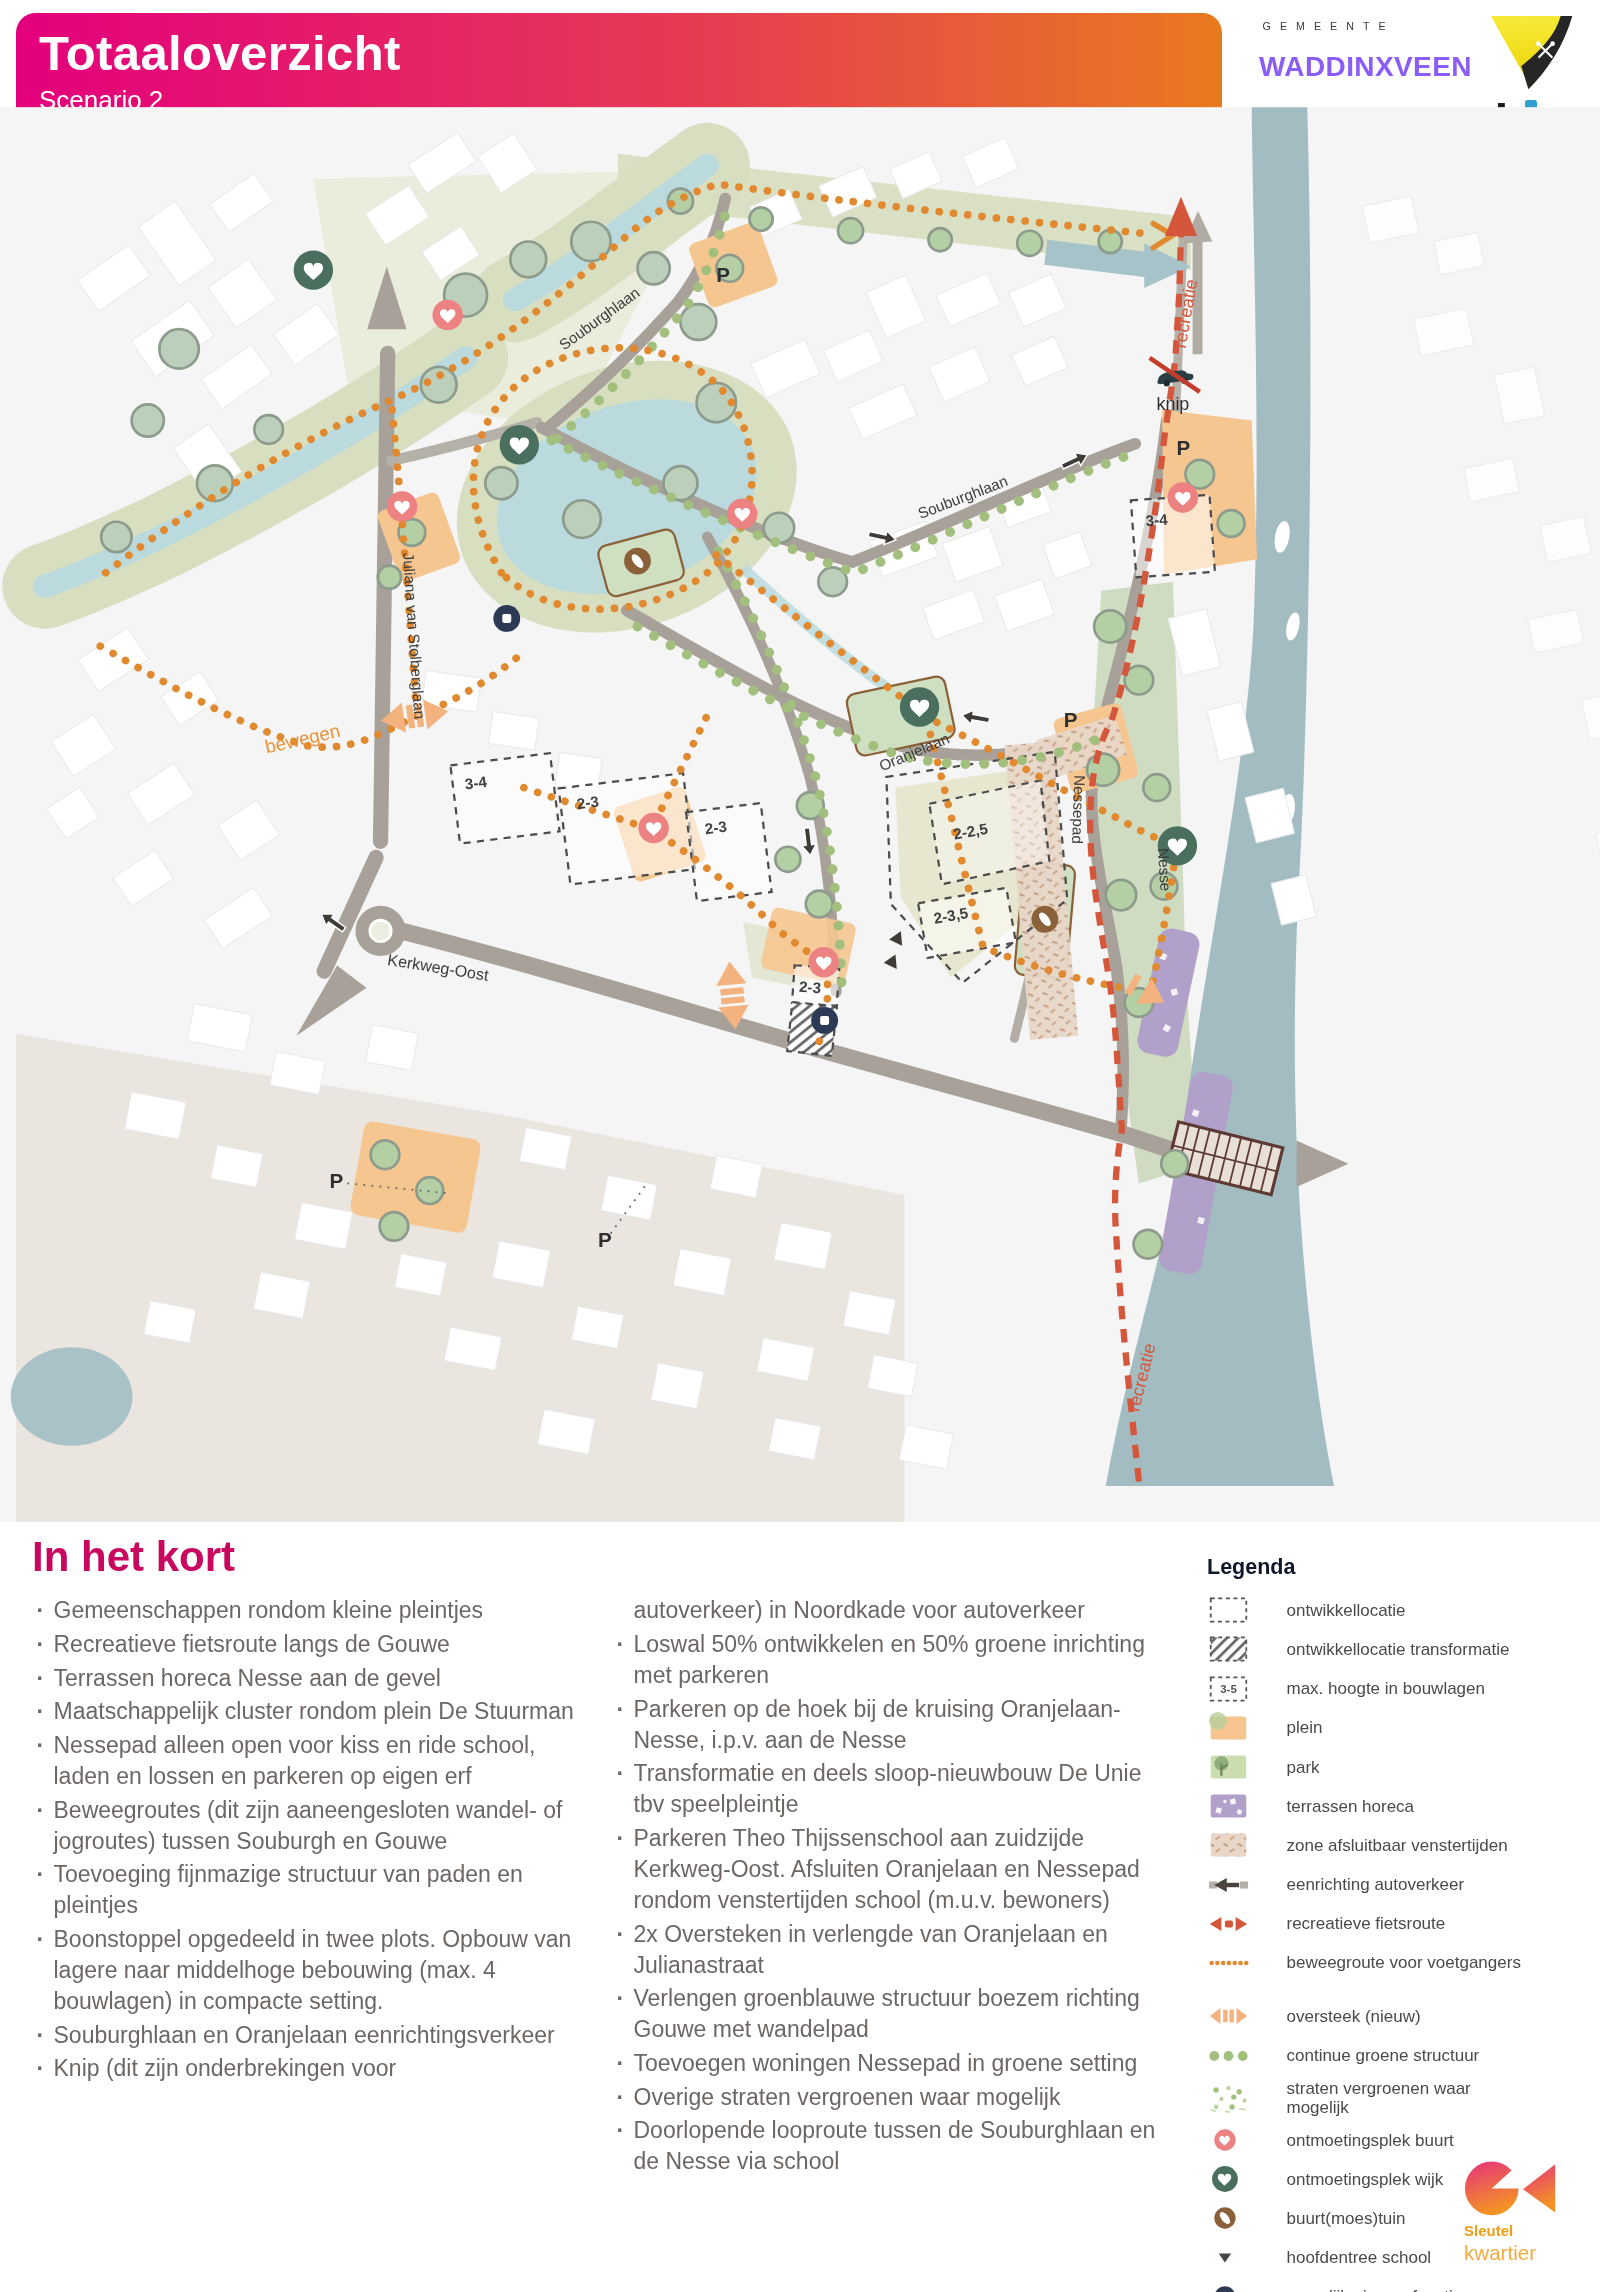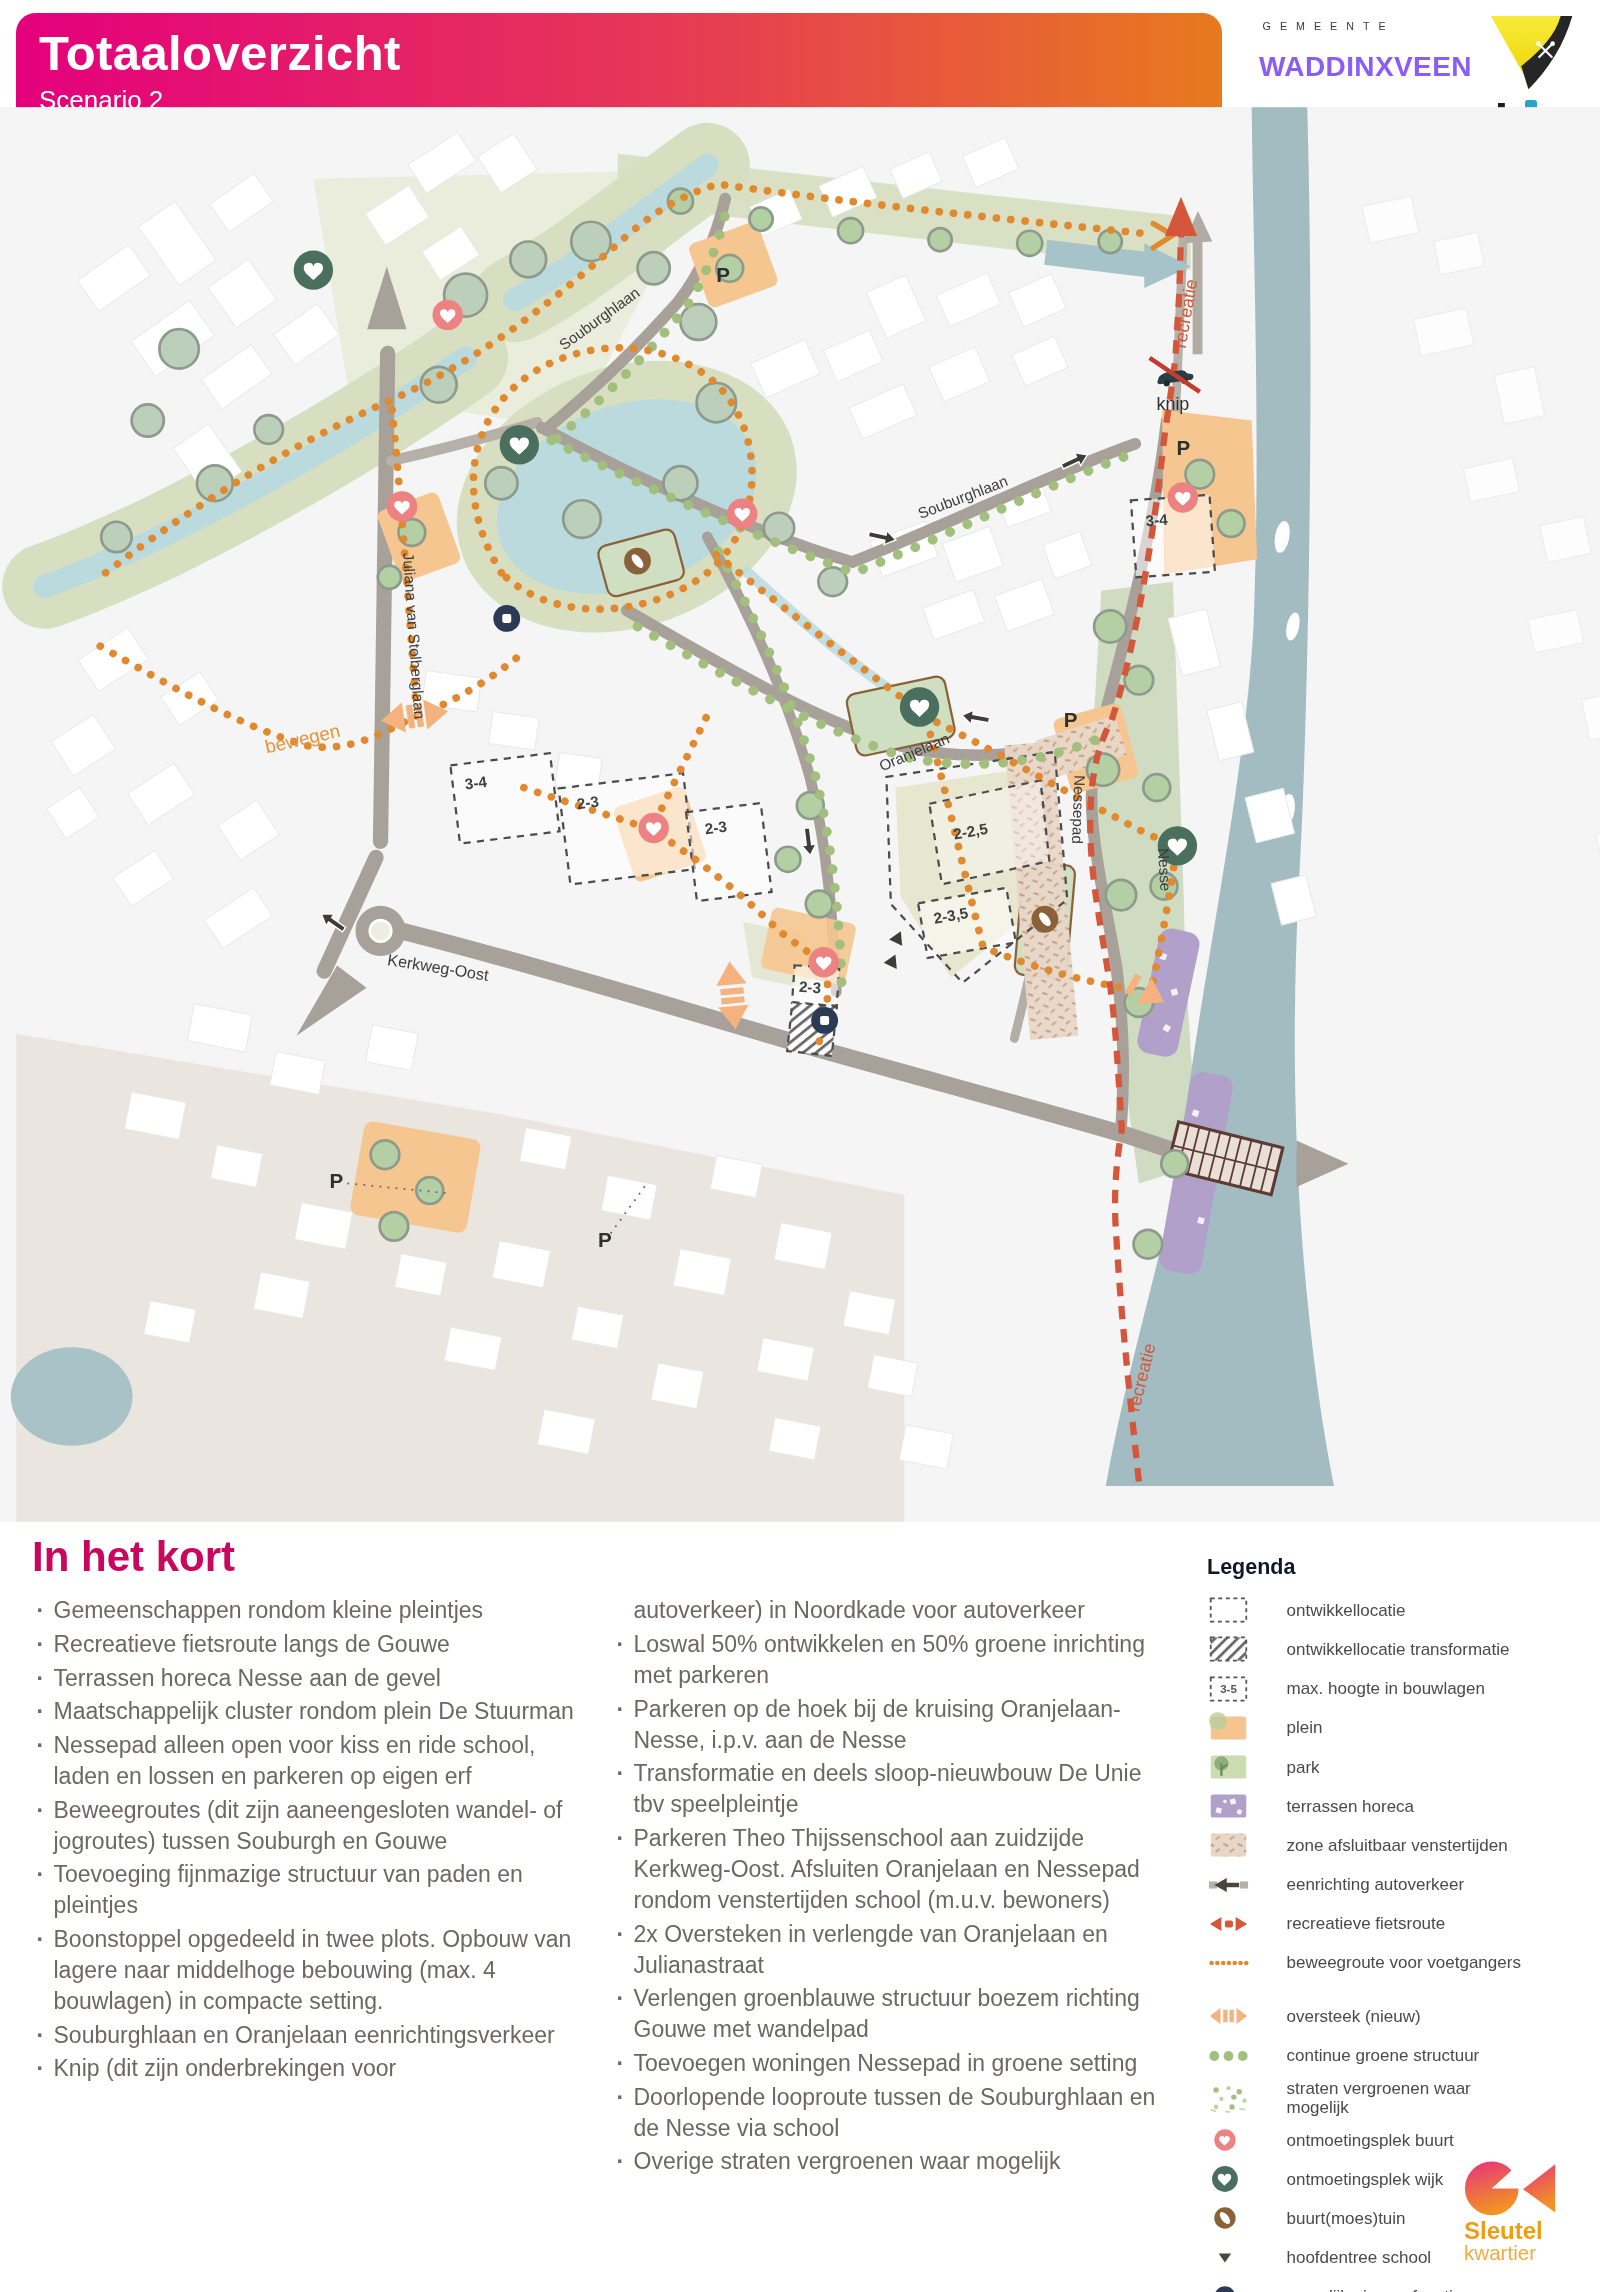--- a/index.html
+++ b/index.html
@@ -33,21 +33,21 @@
   
   .legend{position:absolute;left:1207px;top:1555px;width:385px;}
   .legend h3{font-size:21.5px;font-weight:700;color:#0f172a;margin:0 0 14.3px 0;}
   .lrow{display:flex;align-items:center;gap:12.5px;margin-bottom:7.2px;min-height:29.6px;}
   .lrow.gap{margin-top:21.5px;}
   .licon{width:43px;height:32px;flex:none;display:flex;align-items:center;justify-content:flex-start;}
   .llab{font-size:17px;color:#4a4a4a;line-height:19px;max-width:278px;margin-left:24px;}
   .llab.wrap2{max-width:210px;}
   
   .sleutel{position:absolute;right:29px;bottom:30px;width:107px;}
-  .sleutel .st1{font-size:24px;font-weight:700;color:#ef9d13;line-height:21.5px;}
+  .sleutel .st1{font-size:15px;font-weight:700;color:#ef9d13;line-height:21.5px;}
   .sleutel .st2{font-size:20.6px;color:#f2ab42;line-height:21.5px;}
 </style>
 </head>
 <body>
 
 <div class="page">
 
   <div class="banner">
     <h1>Totaaloverzicht</h1>
     <div class="sub">Scenario 2</div>
@@ -534,22 +534,22 @@
       <div class="col">
         <div class="cont">autoverkeer) in Noordkade voor autoverkeer</div>
         <ul class="blist">
           <li>Loswal 50% ontwikkelen en 50% groene inrichting met parkeren</li>
           <li>Parkeren op de hoek bij de kruising Oranjelaan-Nesse, i.p.v. aan de Nesse</li>
           <li>Transformatie en deels sloop-nieuwbouw De Unie tbv speelpleintje</li>
           <li>Parkeren Theo Thijssenschool aan zuidzijde Kerkweg-Oost. Afsluiten Oranjelaan en Nessepad rondom venstertijden school (m.u.v. bewoners)</li>
           <li>2x Oversteken in verlengde van Oranjelaan en Julianastraat</li>
           <li>Verlengen groenblauwe structuur boezem richting Gouwe met wandelpad</li>
           <li>Toevoegen woningen Nessepad in groene setting</li>
+          <li>Overige straten vergroenen waar mogelijk</li>
           <li>Doorlopende looproute tussen de Souburghlaan en de Nesse via school</li>
-          <li>Overige straten vergroenen waar mogelijk</li>
         </ul>
       </div>
     </div>
   </div>
 
   <div class="legend">
     <h3>Legenda</h3>
 
     <div class="lrow">
       <span class="licon">

